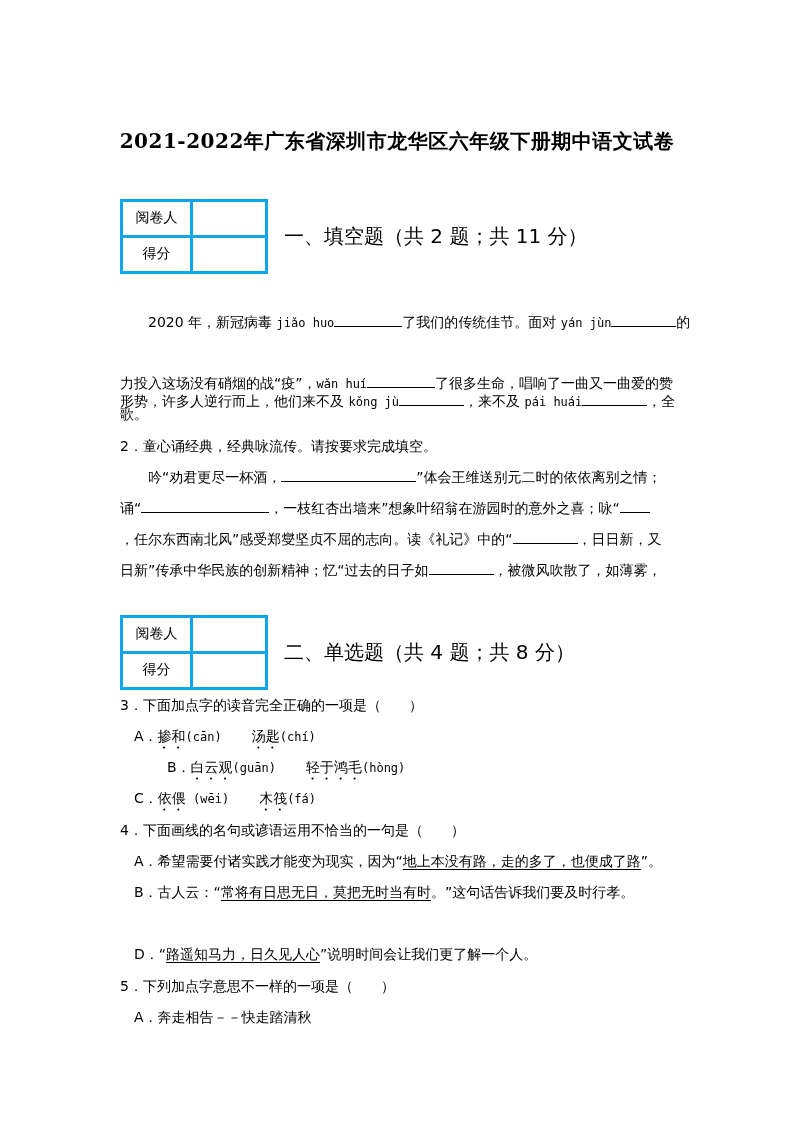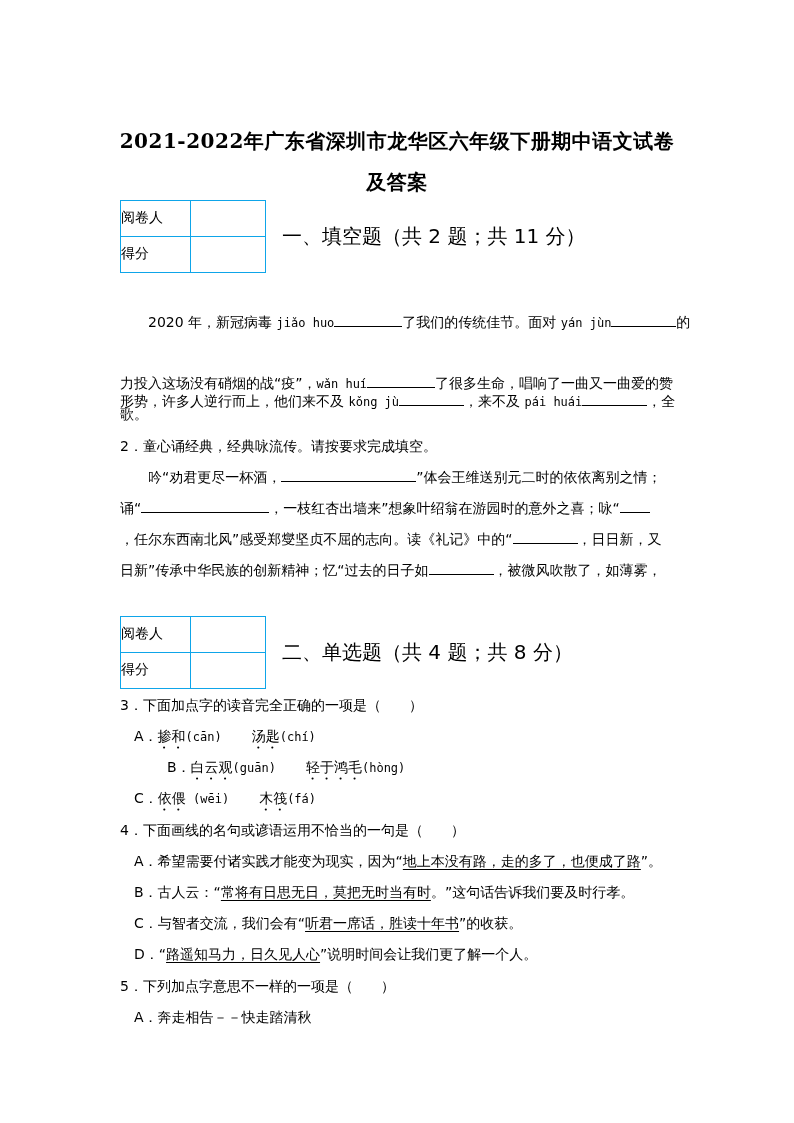--- a/index.html
+++ b/index.html
@@ -35,23 +35,23 @@
       height: 72px;
       display: flex;
       align-items: center;
     }
     .score-table {
       border-collapse: collapse;
       font-size: 14px;
       font-family: "DejaVu Sans", "Liberation Sans", sans-serif;
     }
     .score-table td {
-      border: 1px solid #0ea5e9;
+      border: 3px solid #0ea5e9;
       height: 36px;
-      text-align: left;
+      text-align: center;
       vertical-align: middle;
       margin-left: 25px;
     }
     .score-table td.lbl { width: 70px; }
     .score-table td.val { width: 75px; }
     .section-title {
       font-size: 20px;
       font-family: "DejaVu Sans", "Liberation Sans", sans-serif;
       margin-left: 16px;
       white-space: nowrap;
@@ -86,21 +86,20 @@
     .u { text-decoration: underline; text-underline-offset: 3px; }
     .dot { text-emphasis: dot; -webkit-text-emphasis: dot; text-emphasis-position: under; -webkit-text-emphasis-position: under; }
     .gap { display: inline-block; }
   </style>
 </head>
 <body>
 
 <div class="page">
 
   <div class="title l1">2021-2022年广东省深圳市龙华区六年级下册期中语文试卷</div>
-  <div class="title l2">及答案</div>
 
   <div class="section-head" style="top:200px;">
     <table class="score-table">
       <tbody>
           <tr>
         <td class="lbl">阅卷人</td>
         <td class="val"></td>
       </tr>
       <tr>
         <td class="lbl">得分</td>
@@ -163,23 +162,20 @@
     <span>C．</span><span class="dot">依偎</span><span class="py"> (wēi)</span><span class="gap" style="width:30px;"></span><span class="dot">木筏</span><span class="py">(fá)</span>
   </div>
 
   <div class="line" style="top:820px;">4．下面画线的名句或谚语运用不恰当的一句是（　　）</div>
   <div class="line opt" style="top:851px;">
     <span>A．</span><span>希望需要付诸实践才能变为现实，因为“</span><span class="u">地上本没有路，走的多了，也便成了路</span><span>”。</span>
   </div>
   <div class="line opt" style="top:882px;">
     <span>B．</span><span>古人云：“</span><span class="u">常将有日思无日，莫把无时当有时</span><span>。”这句话告诉我们要及时行孝。</span>
   </div>
-  <div class="line opt" style="top:913px;">
-    <span>C．</span><span>与智者交流，我们会有“</span><span class="u">听君一席话，胜读十年书</span><span>”的收获。</span>
-  </div>
   <div class="line opt" style="top:944px;">
     <span>D．</span><span>“</span><span class="u">路遥知马力，日久见人心</span><span>”说明时间会让我们更了解一个人。</span>
   </div>
 
   <div class="line" style="top:976px;">5．下列加点字意思不一样的一项是（　　）</div>
   <div class="line opt" style="top:1007px;">
     <span>A．</span><span>奔走相告－－快走踏清秋</span>
   </div>
 
 </div>

